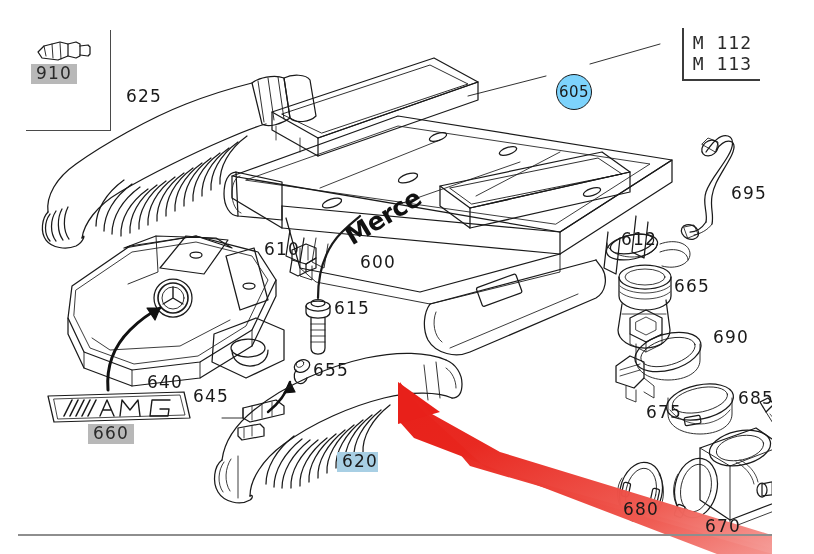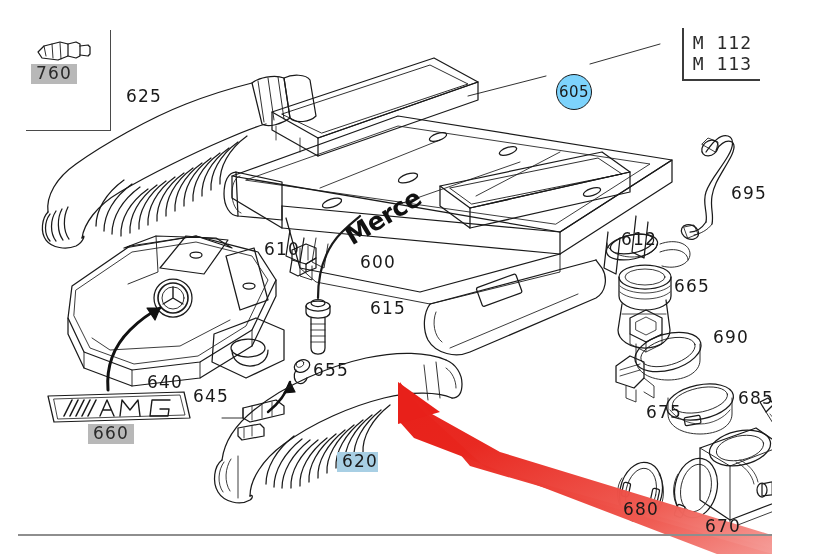--- a/index.html
+++ b/index.html
@@ -456,29 +456,29 @@
 
   <div class="frame-650"></div>
 
   <div class="engine-code">
     <div>M 112</div>
     <div>M 113</div>
   </div>
 
   <div class="merce-text" style="left:355px; top:222px;">Merce</div>
 
-  <div class="lbl lbl-hl-gray" style="left:31px;  top:64px;">760</div>
+  <div class="lbl lbl-hl-gray" style="left:31px;  top:64px;">910</div>
   <div class="lbl" style="left:126px; top:88px;">625</div>
   <div class="lbl lbl-circle" style="left:556px; top:74px;">605</div>
   <div class="lbl" style="left:731px; top:185px;">695</div>
   <div class="lbl" style="left:264px; top:241px;">610</div>
   <div class="lbl" style="left:360px; top:254px;">600</div>
   <div class="lbl" style="left:621px; top:231px;">612</div>
   <div class="lbl" style="left:674px; top:278px;">665</div>
-  <div class="lbl" style="left:334px; top:300px;margin-left:36px;">615</div>
+  <div class="lbl" style="left:334px; top:300px;">615</div>
   <div class="lbl" style="left:713px; top:329px;">690</div>
   <div class="lbl" style="left:313px; top:362px;">655</div>
   <div class="lbl" style="left:147px; top:374px;">640</div>
   <div class="lbl" style="left:646px; top:404px;">675</div>
   <div class="lbl" style="left:738px; top:390px;">685</div>
   <div class="lbl" style="left:193px; top:388px;">645</div>
   <div class="lbl lbl-hl-gray" style="left:88px;  top:424px;">660</div>
   <div class="lbl lbl-hl-blue" style="left:337px; top:452px;">620</div>
   <div class="lbl" style="left:623px; top:457px;margin-top:44px;">680</div>
   <div class="lbl" style="left:705px; top:518px;">670</div>

